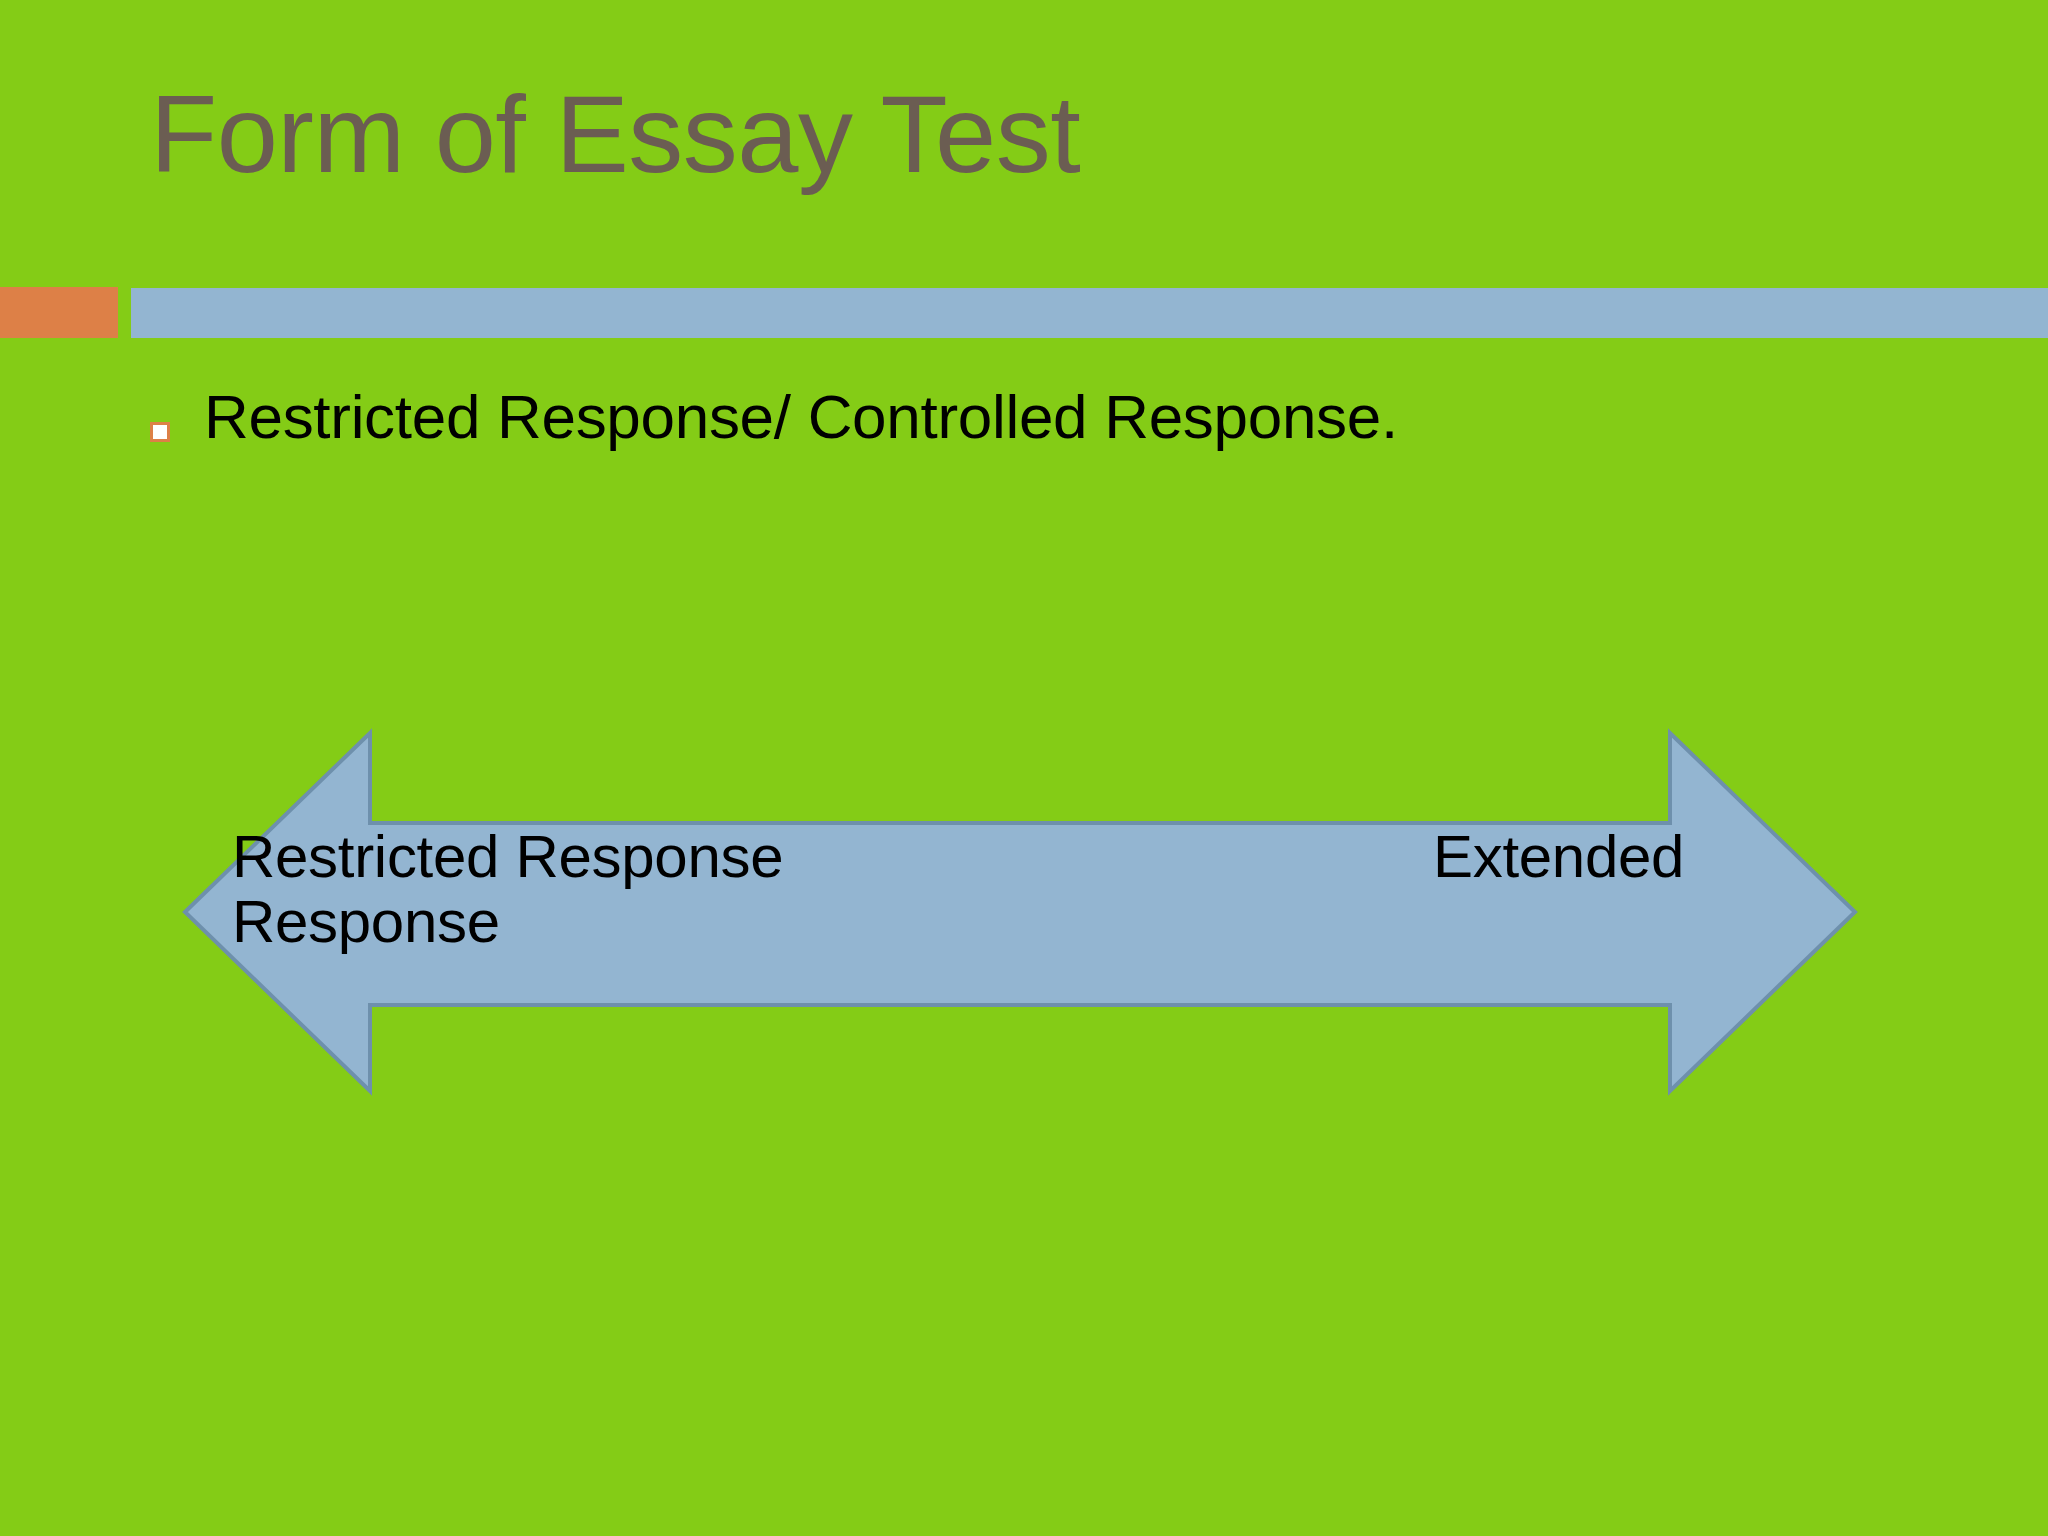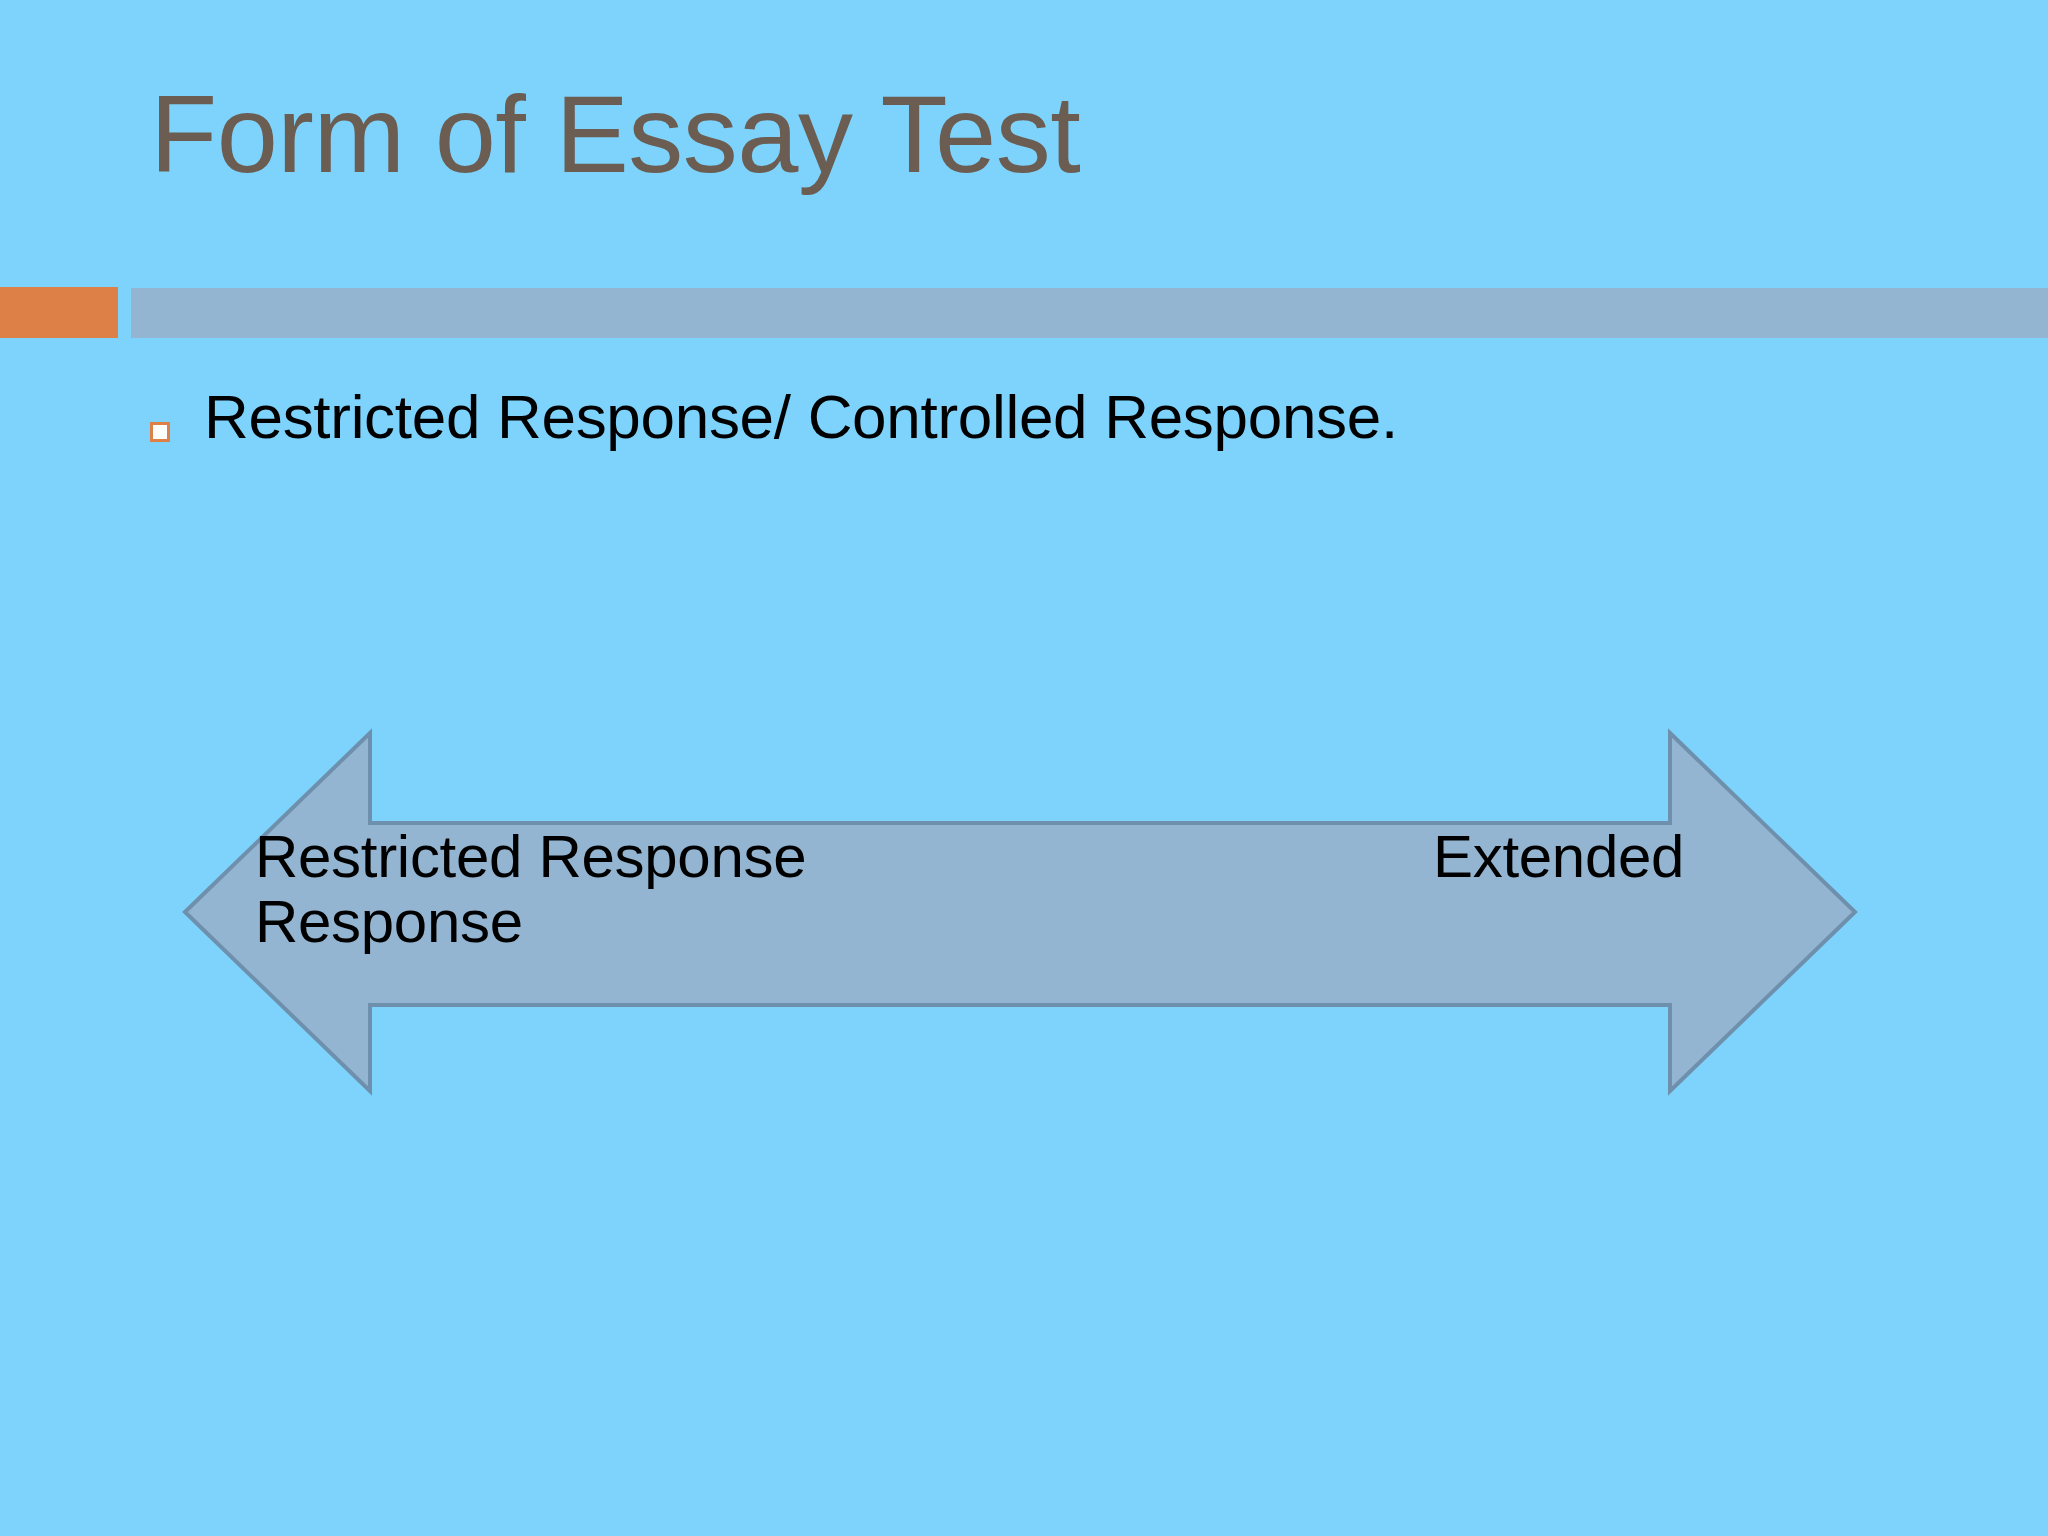--- a/index.html
+++ b/index.html
@@ -13,21 +13,21 @@
     height: 1536px;
     position: relative;
     overflow: hidden;
     font-family: "Liberation Sans", sans-serif;
     -webkit-font-smoothing: antialiased;
   }
 
   .slide {
     position: absolute;
     inset: 0;
-    background: #7dd3fc;
+    background: #84cc16;
   }
 
   
   .slide-title {
     position: absolute;
     left: 150px;
     top: 72px;
     width: 1750px;
     font-size: 110px;
     line-height: 1.12;
@@ -107,21 +107,20 @@
     color: #000000;
     font-size: 60px;
     line-height: 1.08;
     font-weight: 400;
     white-space: pre;
     letter-spacing: -0.3px;
   }
   .arrow-label-left {
     left: 82px;
     top: 125px;
-    margin-left: 23px;
   }
   .arrow-label-right {
     left: 1283px;
     top: 125px;
   }
 </style>
 </head>
 <body>
 
 <div class="slide">

